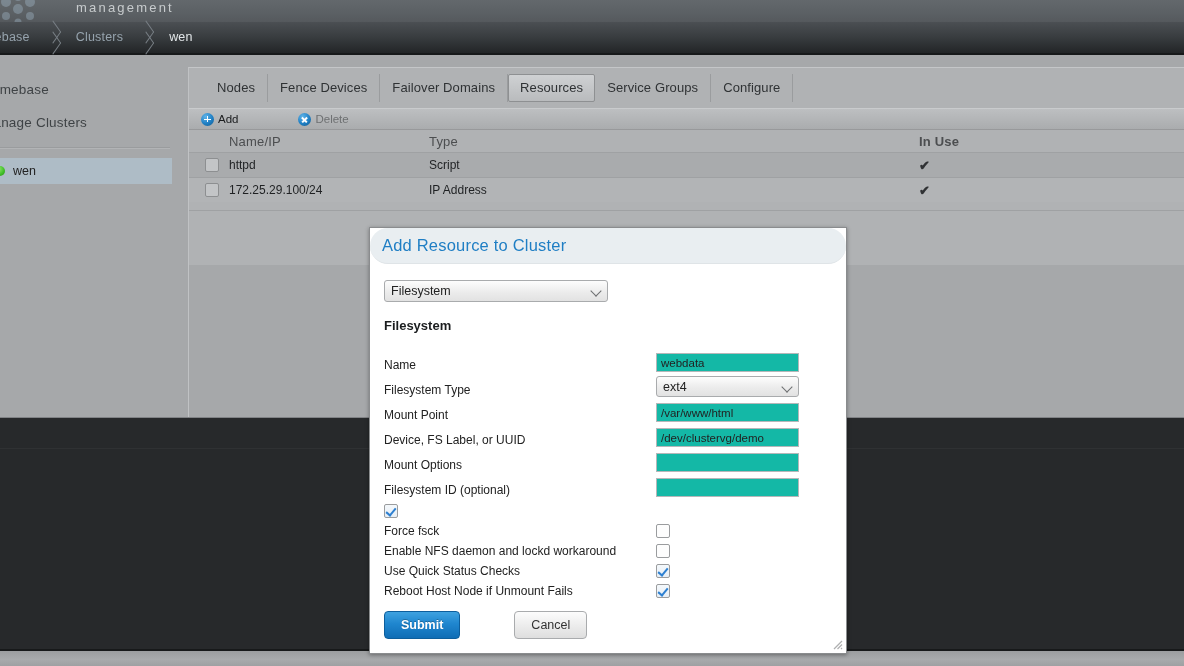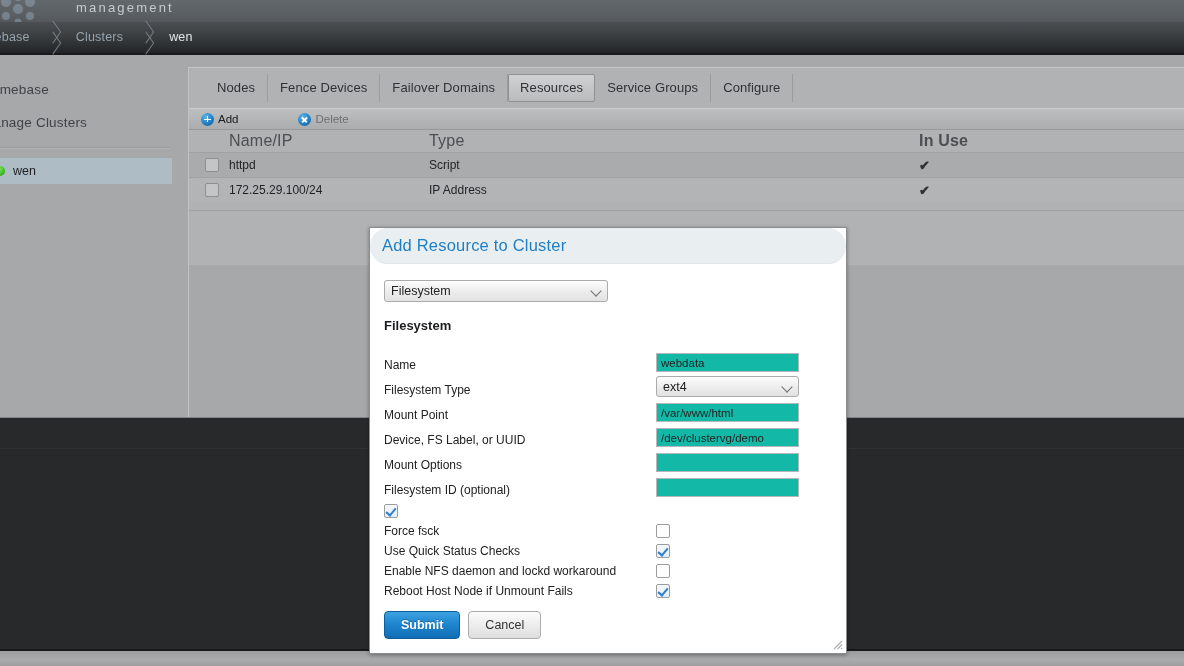--- a/index.html
+++ b/index.html
@@ -231,21 +231,21 @@
     display: flex;
     align-items: center;
     height: 25px;
     box-sizing: border-box;
   }
   .res-head {
     background: #b0b2b4;
     height: 22px;
   }
   .res-head .cell {
-    font-size: 16px;
+    font-size: 13px;
     color: #4c4e50;
     letter-spacing: .2px;
   }
   .res-body-row { border-top: 1px solid #9fa1a3; }
   .res-body-row.alt { background: #a9abad; }
   .res-body-row.alt2 { background: #b2b4b6; }
   .cell-check { width: 40px; padding-left: 16px; box-sizing: border-box; }
   .cell-name  { width: 200px; font-size: 12px; color: #1f2123; }
   .cell-type  { width: 490px; font-size: 12px; color: #1f2123; }
   .cell-inuse { width: 200px; font-size: 13px; color: #303234; font-weight: bold; }
@@ -430,20 +430,21 @@
     border-right: 2.4px solid #2d7fd0;
     border-bottom: 2.4px solid #2d7fd0;
     transform: rotate(40deg);
   }
 
   .dialog-buttons {
     position: absolute;
     left: 14px; bottom: 14px;
     display: flex;
     align-items: center;
+    gap: 46px;
   }
   .btn {
     font-family: "Liberation Sans", sans-serif;
     font-size: 12.5px;
     border-radius: 4px;
     cursor: pointer;
     box-sizing: border-box;
   }
   .btn-submit {
     background: linear-gradient(to bottom, #3ea2e0 0%, #1f86cf 45%, #0f6db5 100%);
@@ -619,26 +620,26 @@
 
     <div class="check-rows">
       <div class="check-row">
         <span class="cbox on"></span>
       </div>
       <div class="check-row">
         <div class="check-label">Force fsck</div>
         <span class="cbox"></span>
       </div>
       <div class="check-row">
+        <div class="check-label">Enable NFS daemon and lockd workaround</div>
+        <span class="cbox"></span>
+      </div>
+      <div class="check-row">
         <div class="check-label">Use Quick Status Checks</div>
         <span class="cbox on"></span>
-      </div>
-      <div class="check-row">
-        <div class="check-label">Enable NFS daemon and lockd workaround</div>
-        <span class="cbox"></span>
       </div>
       <div class="check-row">
         <div class="check-label">Reboot Host Node if Unmount Fails</div>
         <span class="cbox on"></span>
       </div>
     </div>
   </div>
 
   <div class="dialog-buttons">
     <button class="btn btn-submit">Submit</button>

